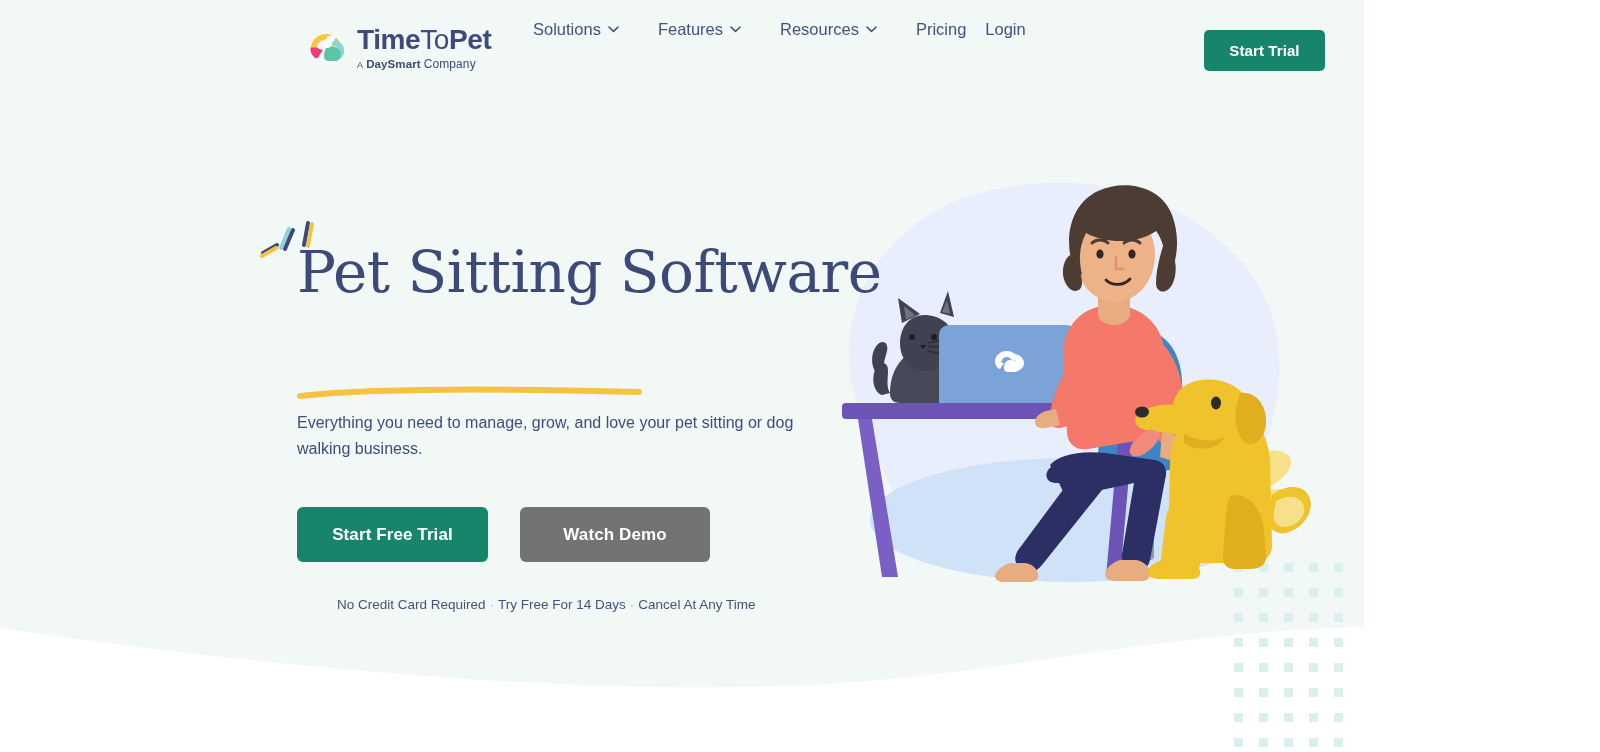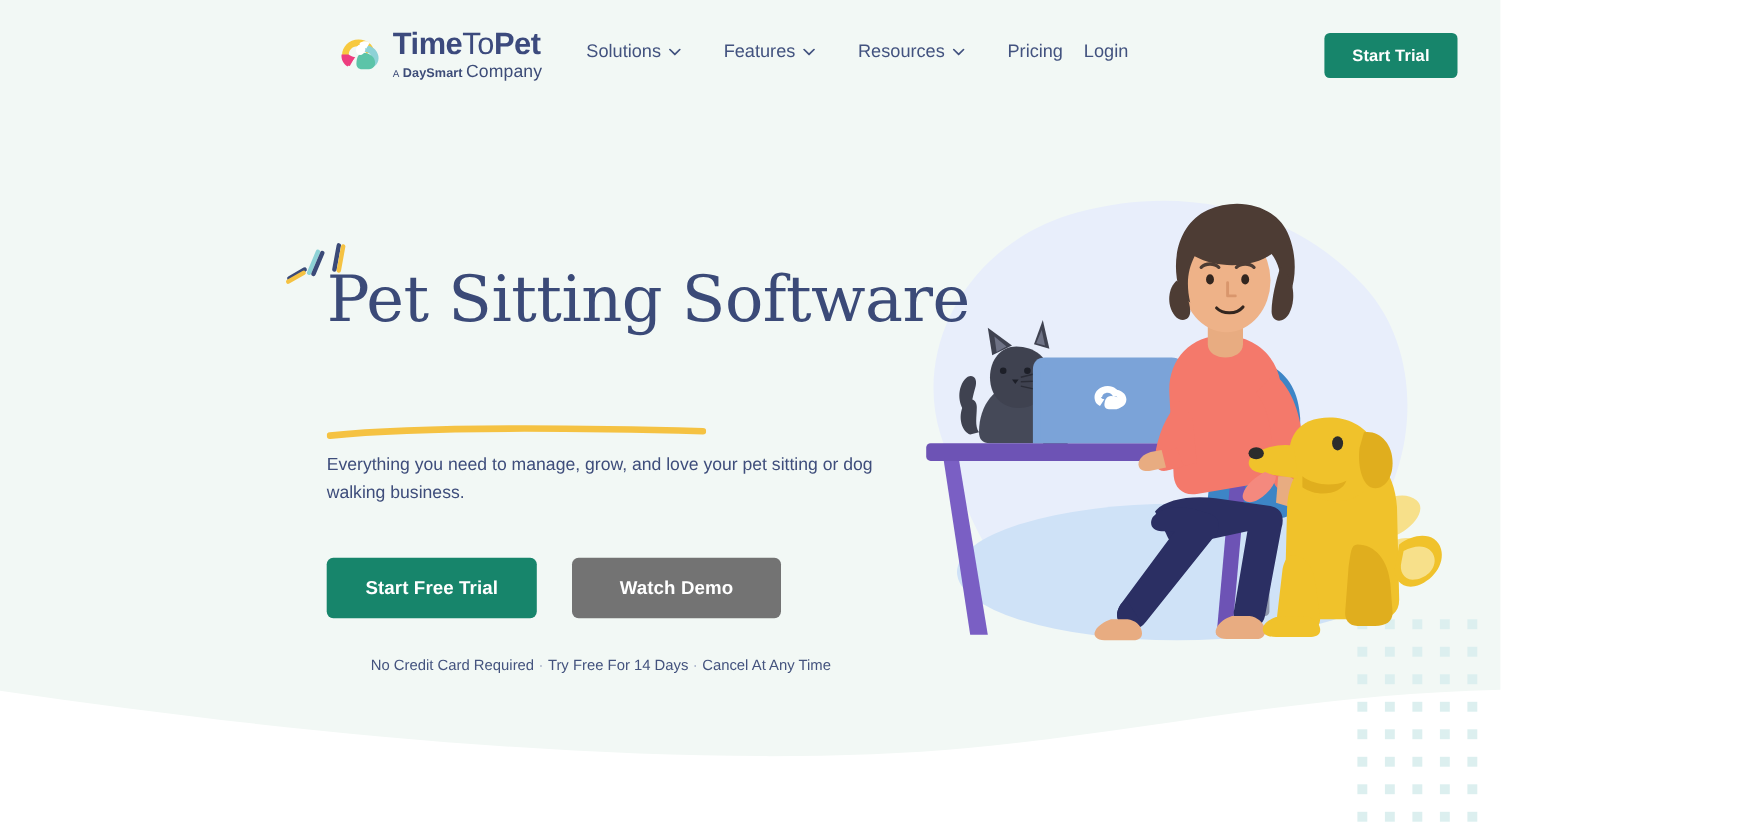--- a/index.html
+++ b/index.html
@@ -38,24 +38,24 @@
     font-size:28px; font-weight:bold; color:#3c4a7d; letter-spacing:-0.4px;
     white-space:nowrap;
   }
   .logo-wordmark .lite { font-weight:normal; color:#3c4a7d; }
   .logo-tagline {
     font-size:10.5px; color:#3d4c78; margin-top:4px; white-space:nowrap;
     letter-spacing:0.1px;
   }
   .logo-tagline .ds { font-weight:bold; font-size:11.5px; }
   .logo-tagline .a-small { font-size:9px; }
-  .logo-tagline .comp { font-size:16px; }
+  .logo-tagline .comp { font-size:12px; }
 
   .nav {
-    position:absolute; left:533px; top:38px;
+    position:absolute; left:533px; top:20px;
     display:flex; gap:0px;
   }
   .nav-item {
     display:flex; align-items:center; gap:7px;
     font-size:16.5px; color:#42527f;
     padding:0 20px 0 0; margin-right:19px;
     cursor:pointer; white-space:nowrap;
   }
   .nav-item:last-child { margin-right:0; }
   .nav-item.plain { padding-right:0; }

